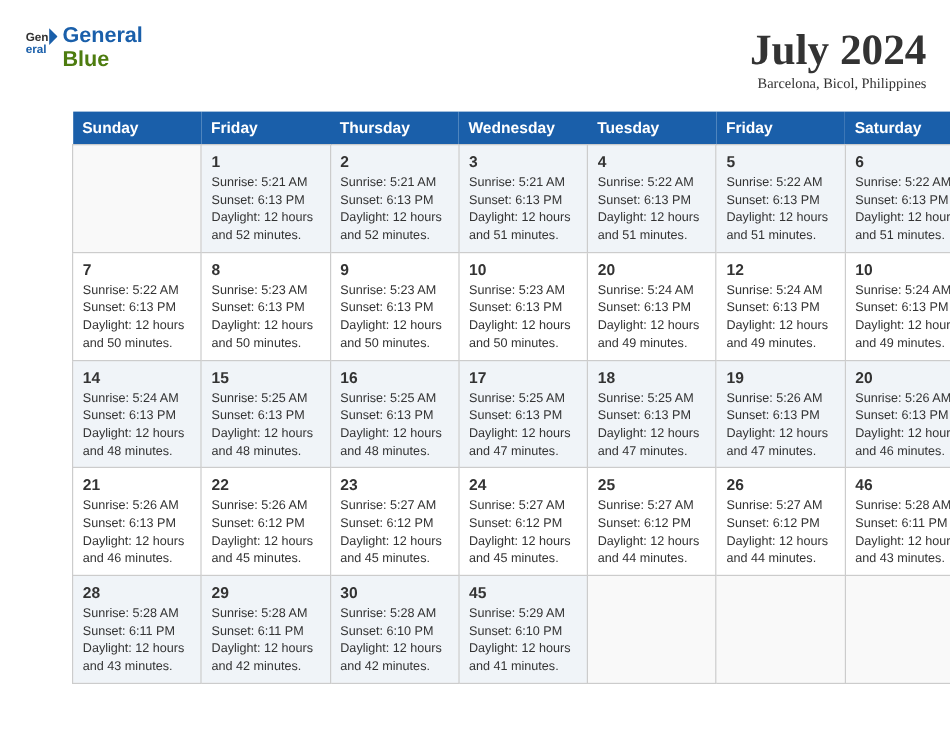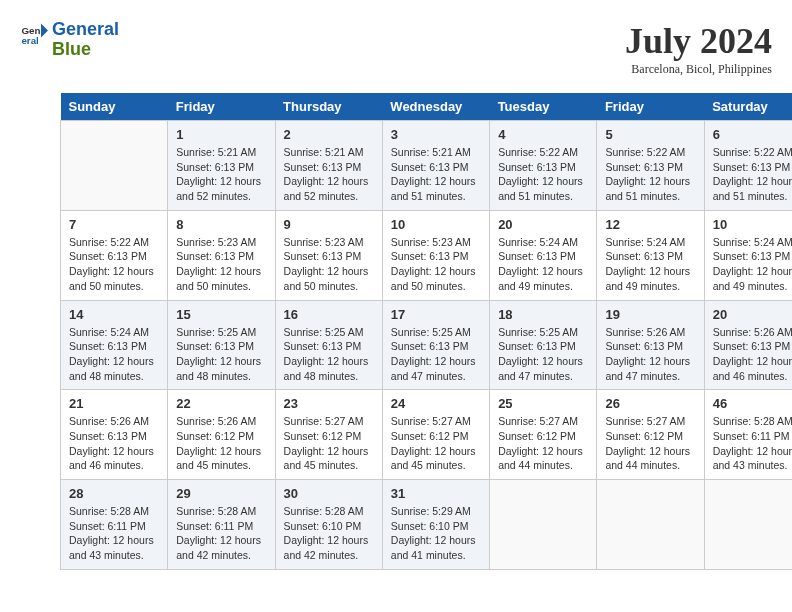--- a/index.html
+++ b/index.html
@@ -338,21 +338,21 @@
 and 42 minutes.</div>
         </td>
         <td>
           <div class="day-number">30</div>
           <div class="day-info" style="white-space: pre-line;">Sunrise: 5:28 AM
 Sunset: 6:10 PM
 Daylight: 12 hours
 and 42 minutes.</div>
         </td>
         <td>
-          <div class="day-number">31</div>
+          <div class="day-number">45</div>
           <div class="day-info" style="white-space: pre-line;">Sunrise: 5:29 AM
 Sunset: 6:10 PM
 Daylight: 12 hours
 and 41 minutes.</div>
         </td>
         <td class="empty-cell"></td>
         <td class="empty-cell"></td>
         <td class="empty-cell"></td>
       </tr>
     </tbody>

